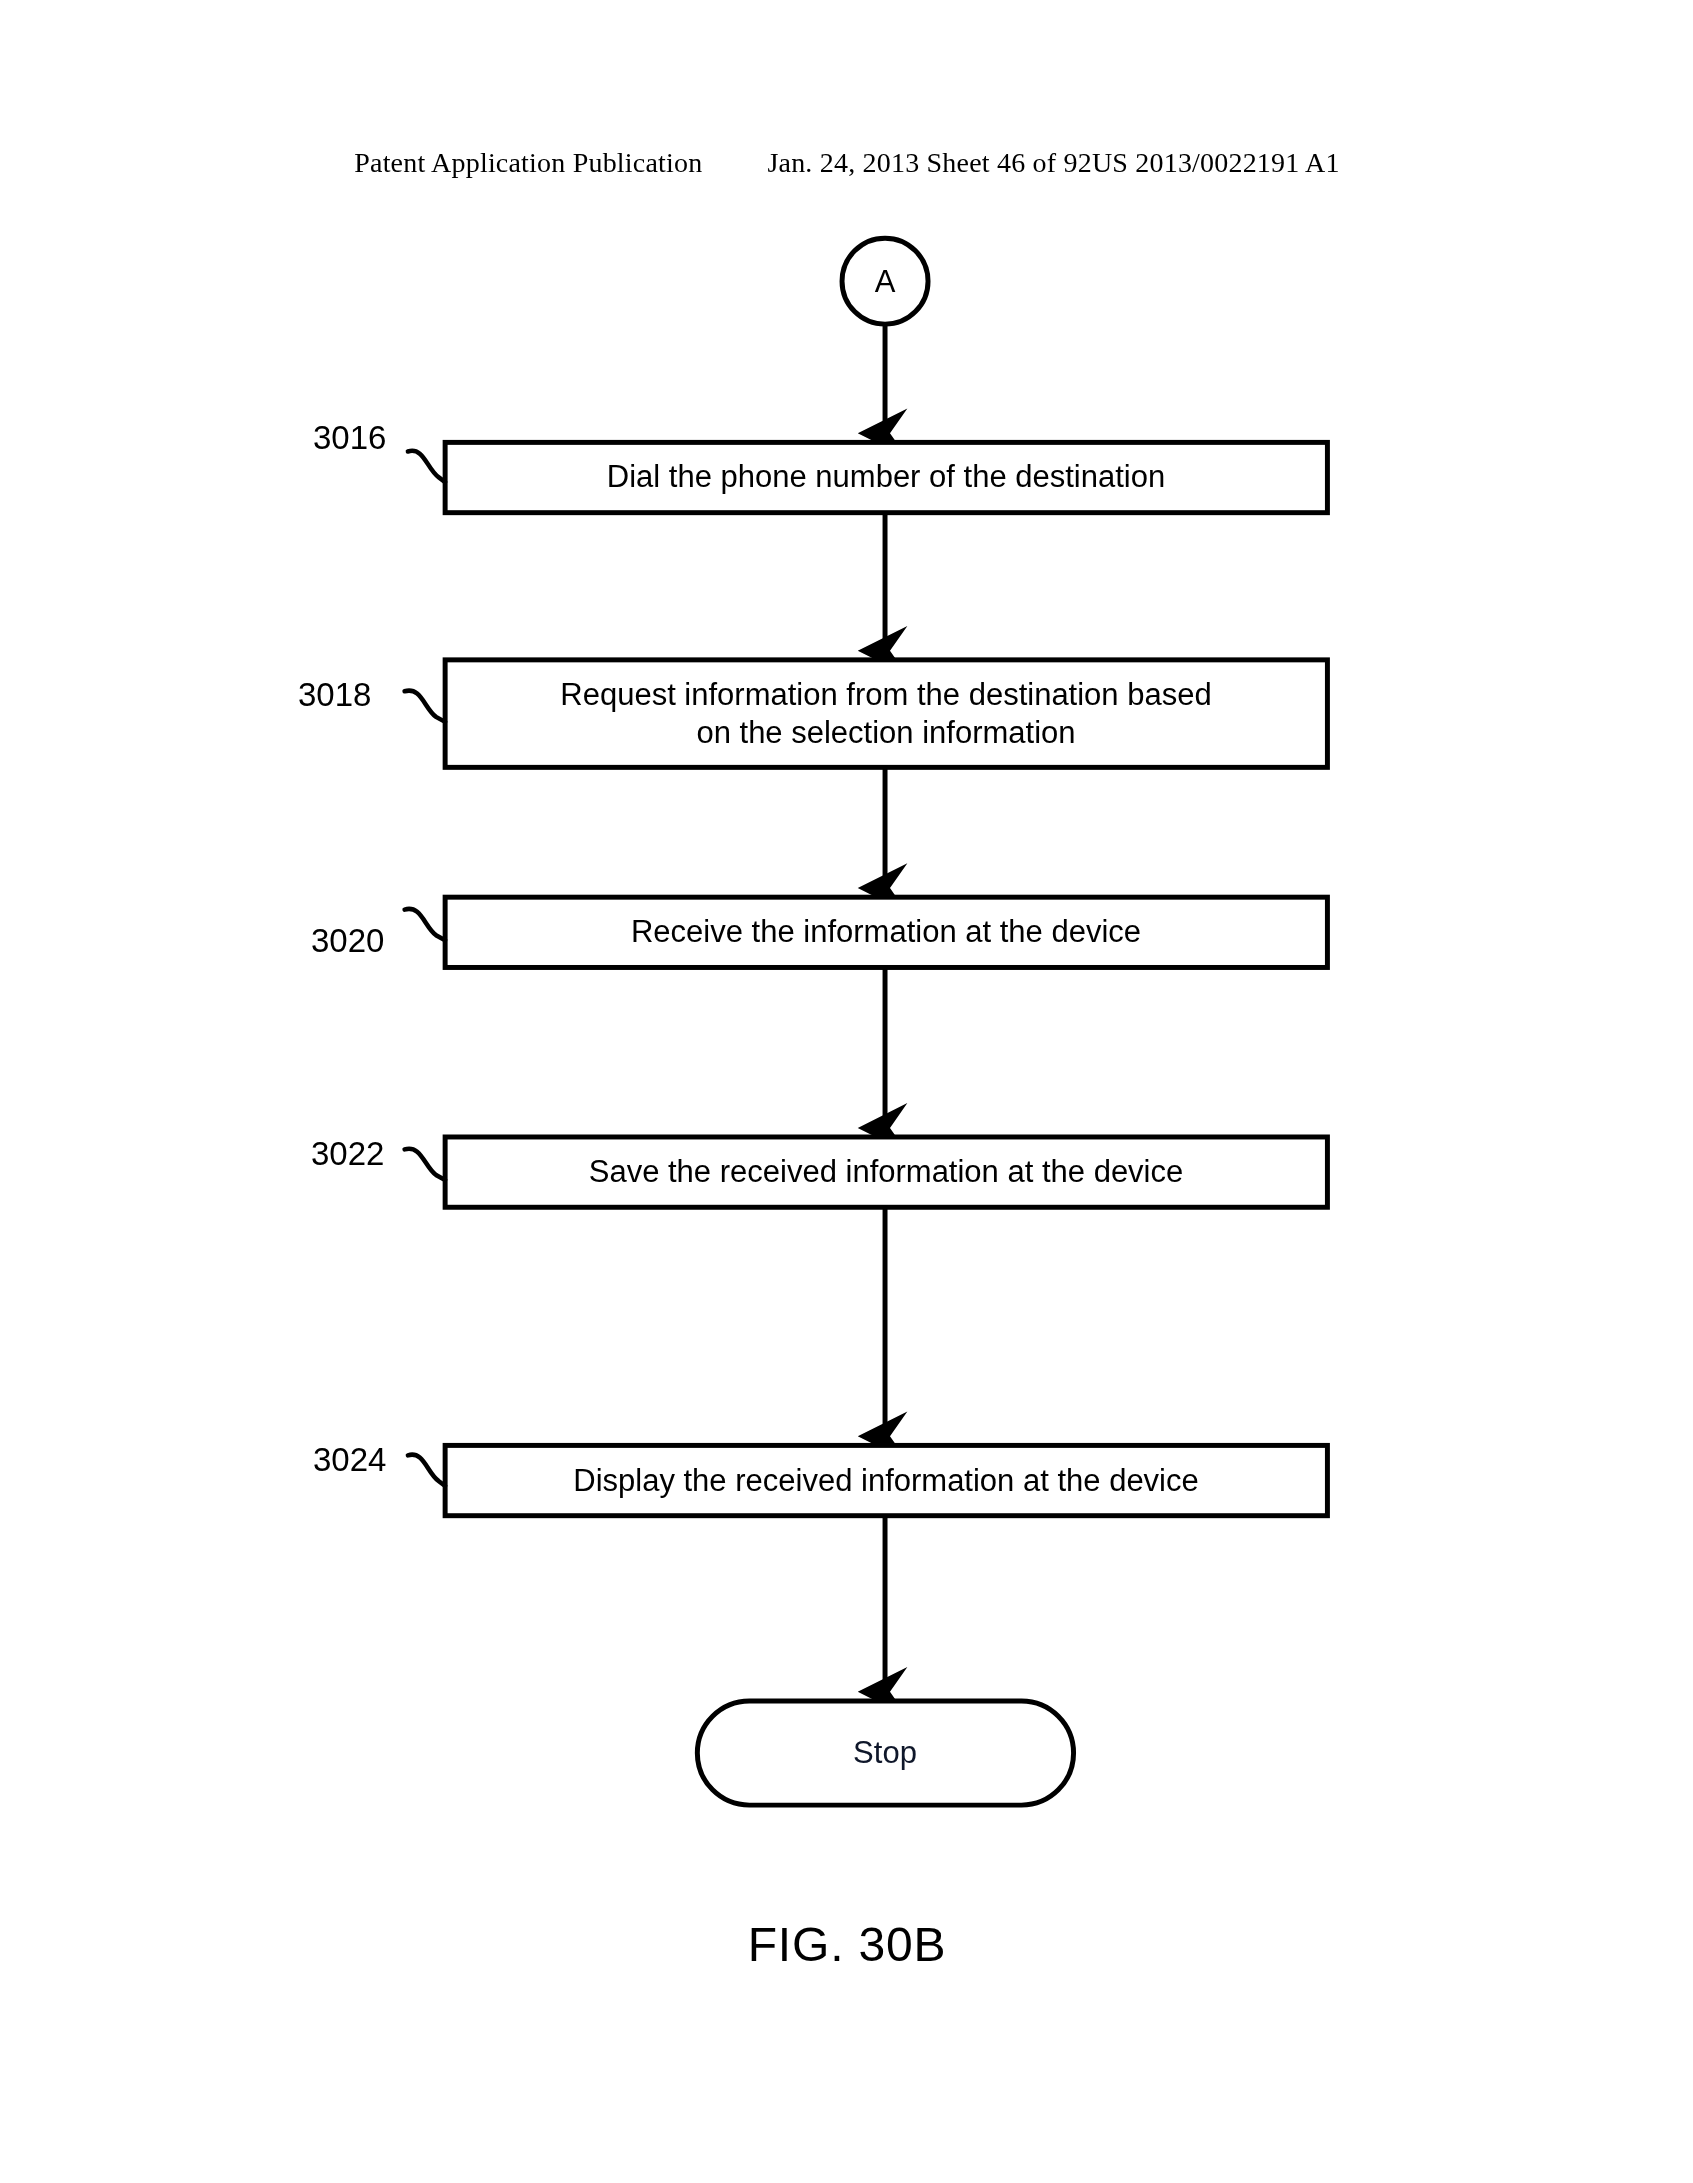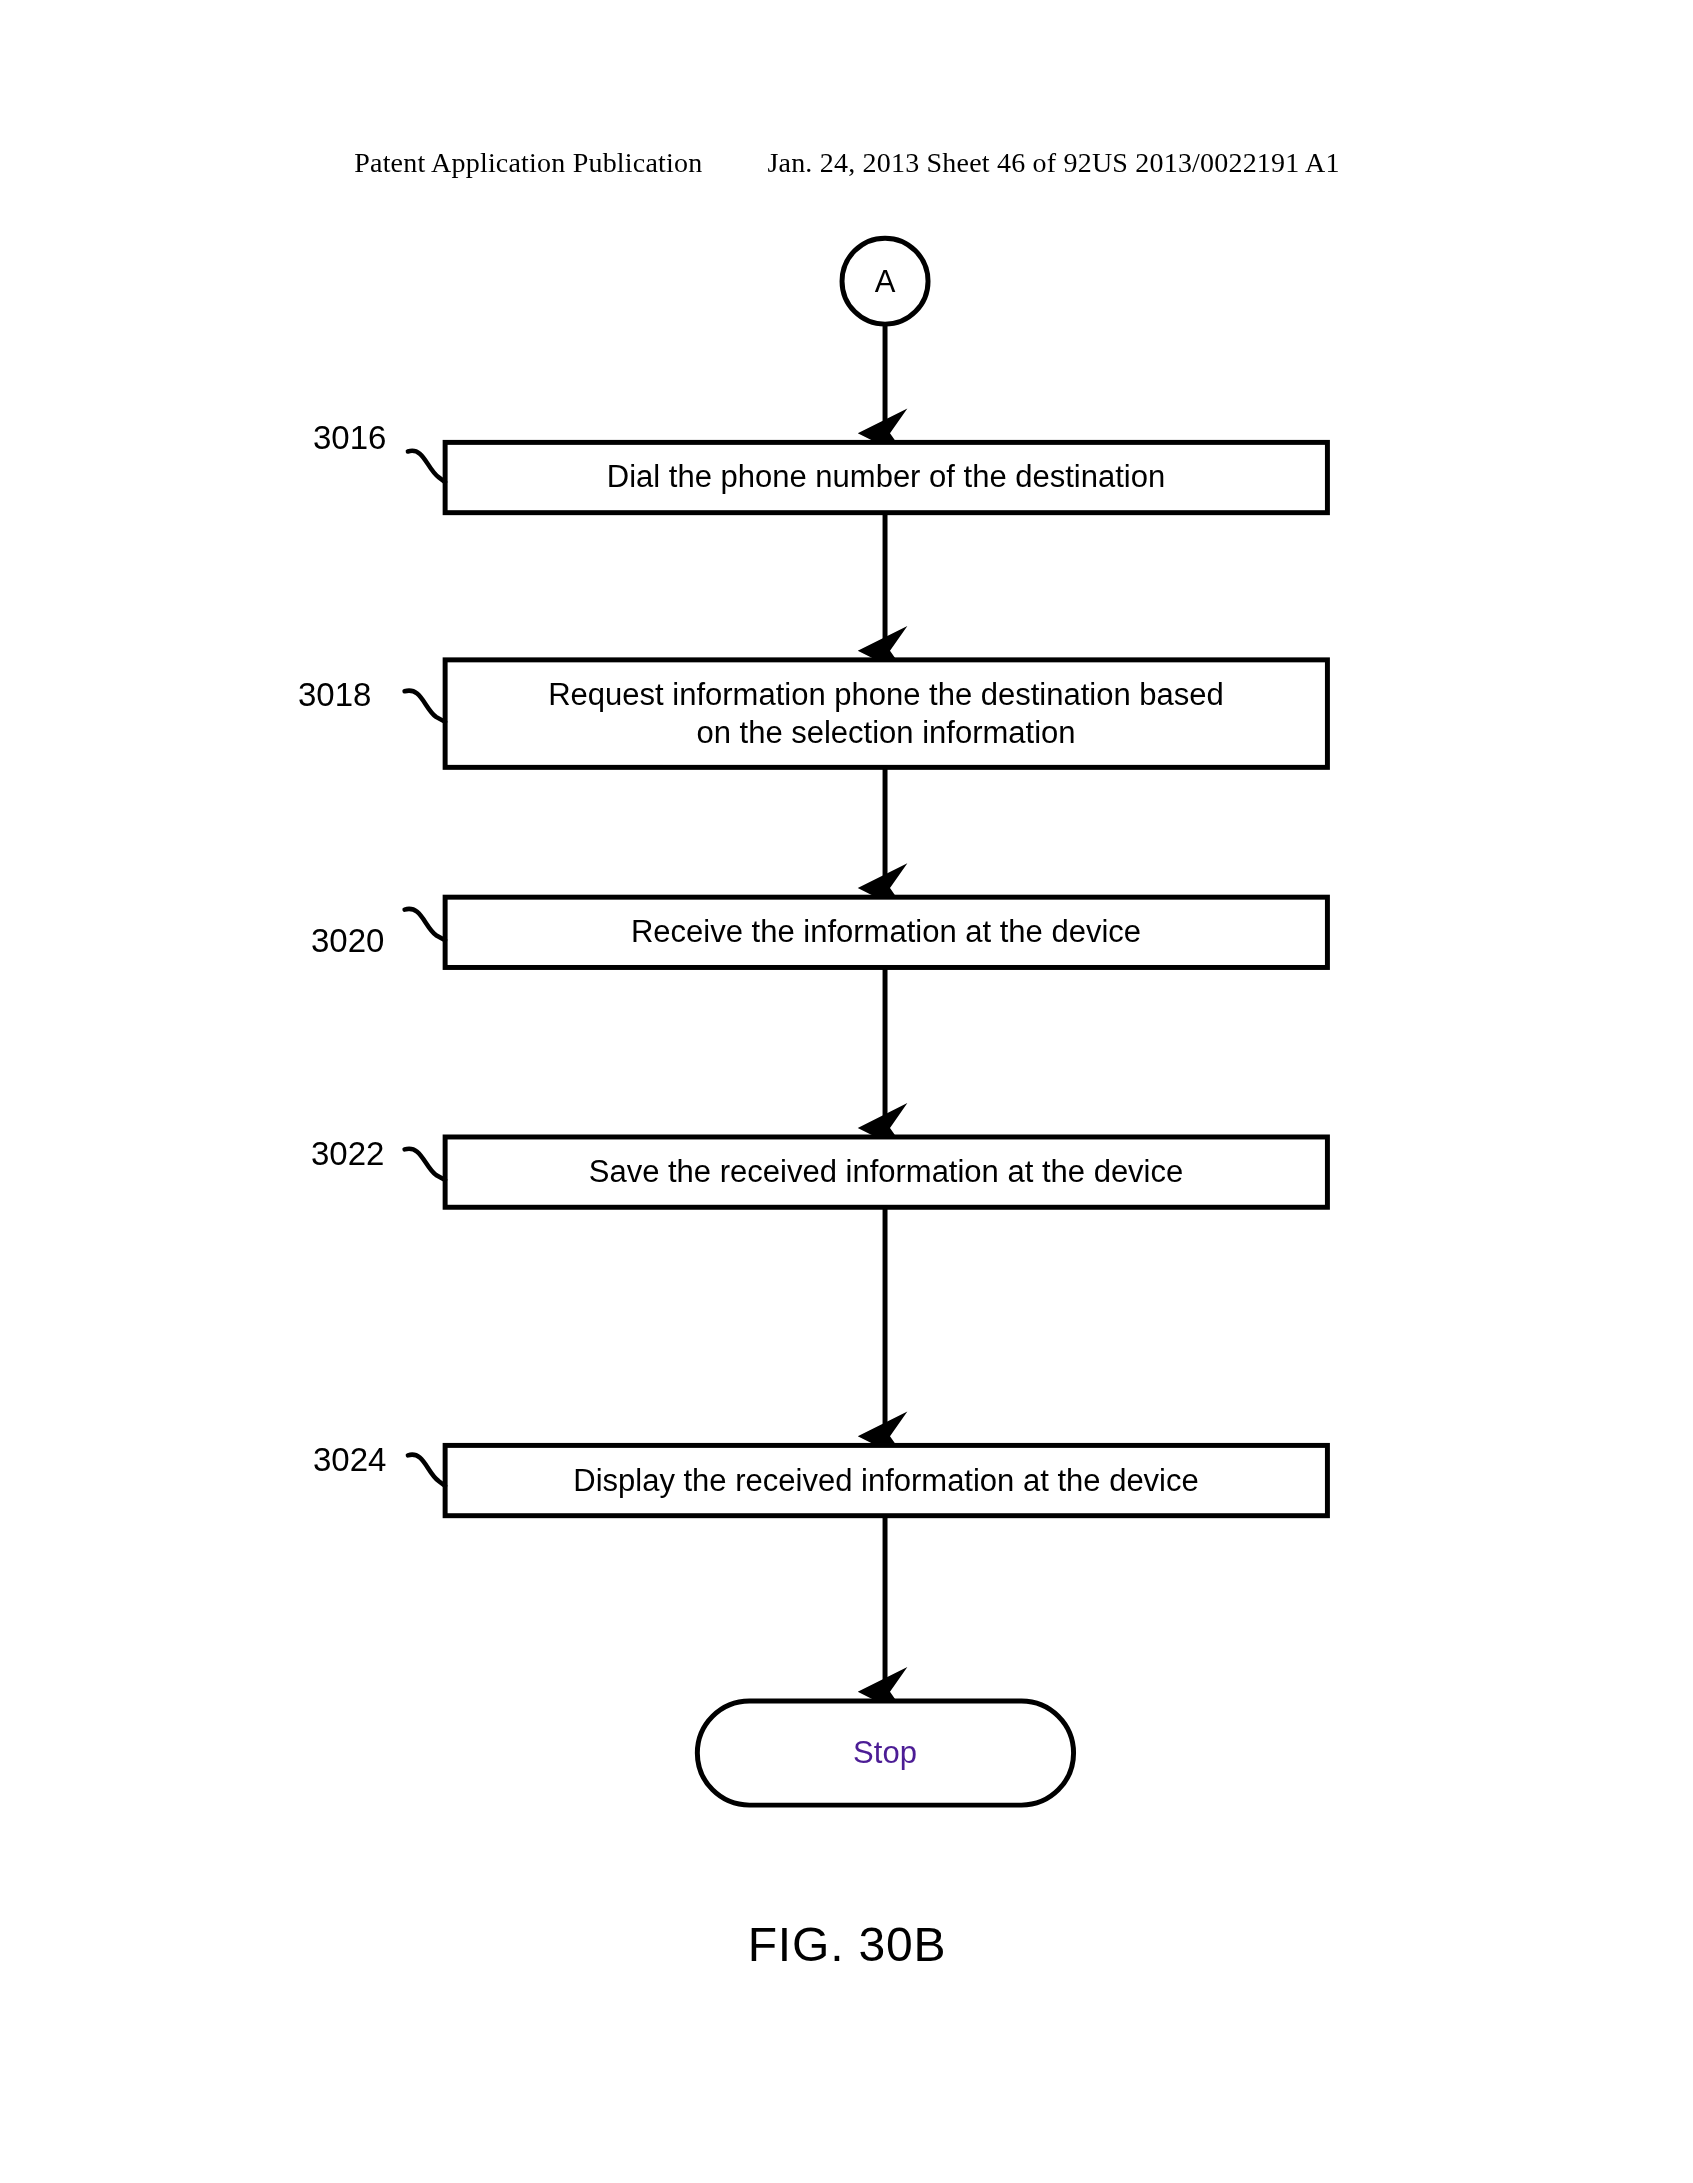--- a/index.html
+++ b/index.html
@@ -86,21 +86,21 @@
     color: #000000;
   }
 
   .terminator-label {
     position: absolute;
     display: flex;
     align-items: center;
     justify-content: center;
     font-family: "Liberation Sans", sans-serif;
     font-size: 31px;
-    color: #4c1d95;
+    color: #0f172a;
   }
 
   
   #figure-caption {
     position: absolute;
     left: 0;
     top: 1917px;
     width: 1694px;
     text-align: center;
     font-family: "Liberation Sans", sans-serif;
@@ -161,21 +161,21 @@
 
     <line x1="1070" y1="1833" x2="1070" y2="2046" stroke="#000000" stroke-width="6" marker-end="url(#arrowhead)"></line>
 
     <rect x="843" y="2057" width="455" height="126" rx="63" ry="63" fill="#ffffff" stroke="#000000" stroke-width="6"></rect>
   </svg>
 
   <div class="connector-label" style="left:842px; top:260px; width:86px; height:43px;">A</div>
 
   <div class="node-label" style="left:445px; top:442px; width:882px; height:70px;">Dial the phone number of the destination</div>
 
-  <div class="node-label" style="left:445px; top:660px; width:882px; height:108px;">Request information phone the destination based
+  <div class="node-label" style="left:445px; top:660px; width:882px; height:108px;">Request information from the destination based
 on the selection information</div>
 
   <div class="node-label" style="left:445px; top:1137px; width:882px; height:70px;">Save the received information at the device</div>
 
   <div class="node-label" style="left:445px; top:897px; width:882px; height:70px;">Receive the information at the device</div>
 
   <div class="node-label" style="left:445px; top:1446px; width:882px; height:70px;">Display the received information at the device</div>
 
   <div class="terminator-label" style="left:697px; top:1701px; width:376px; height:104px;">Stop</div>
 

